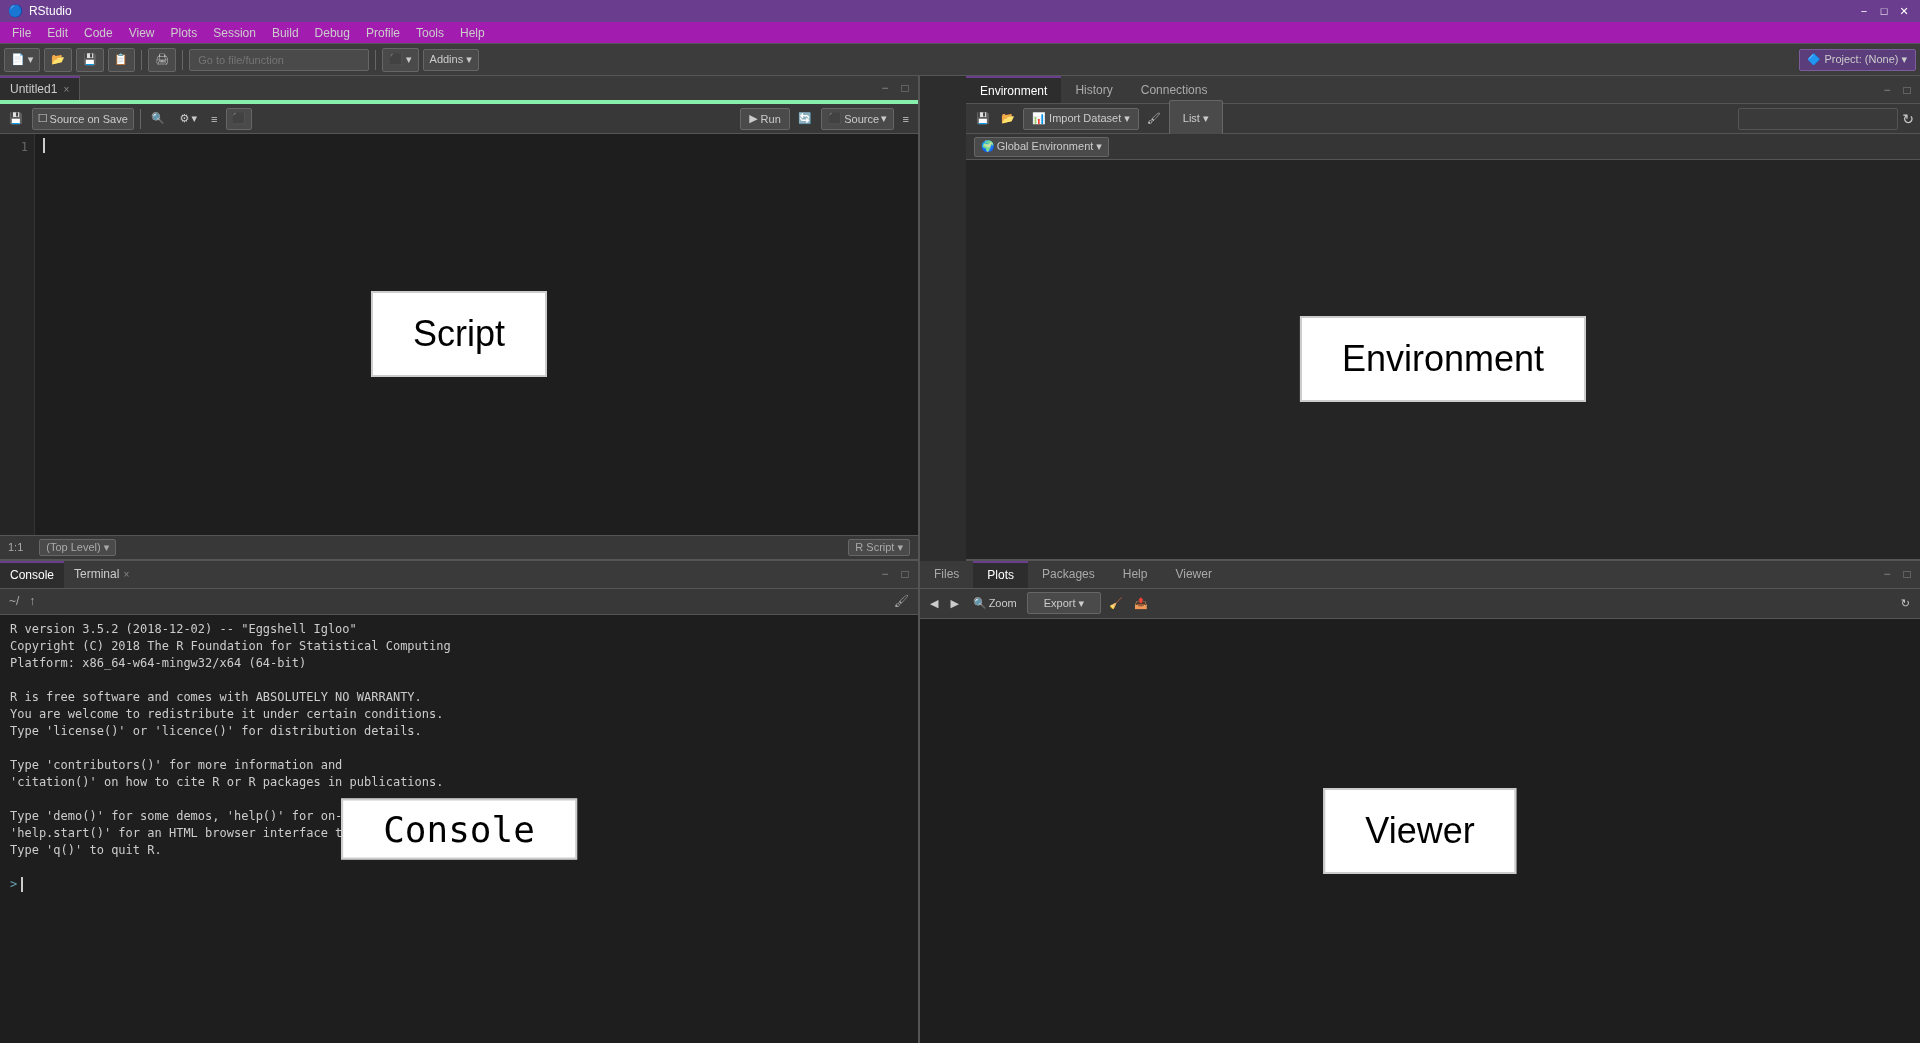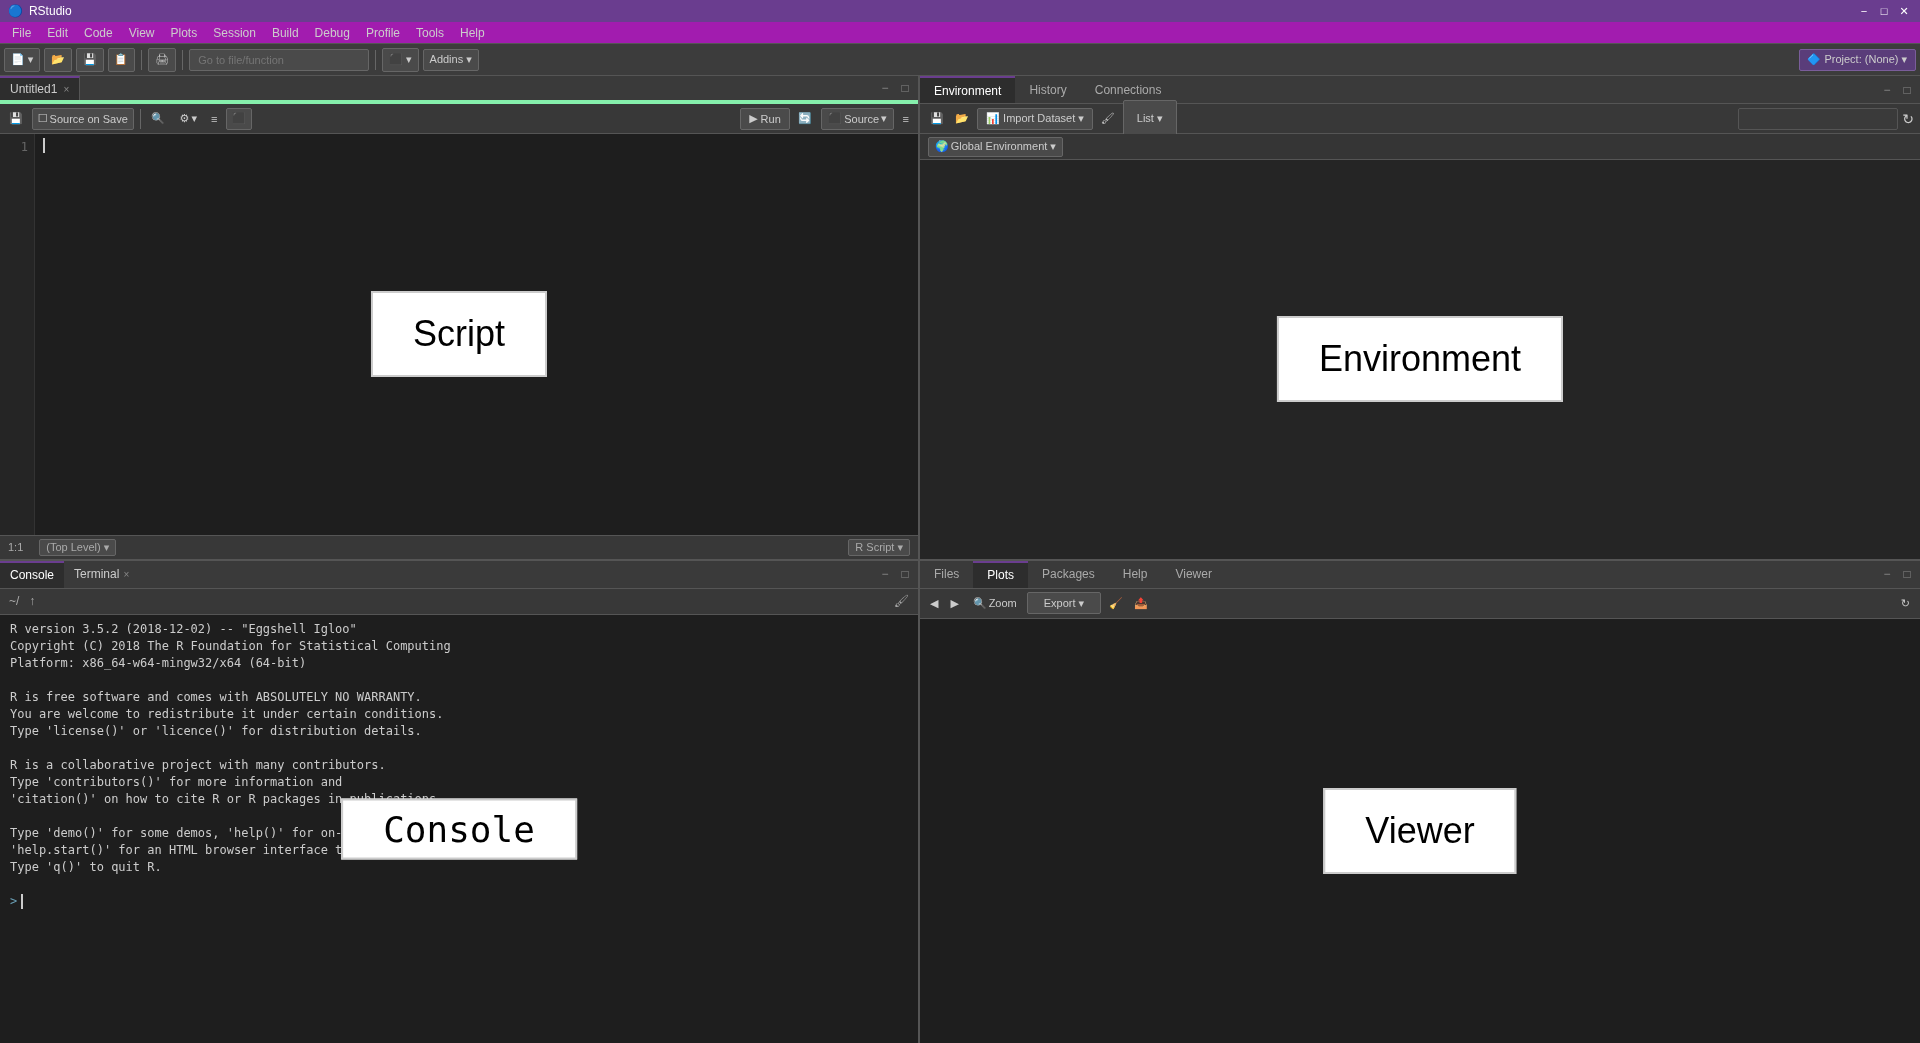--- a/index.html
+++ b/index.html
@@ -374,20 +374,21 @@
       flex-direction: column;
       flex: 1;
     }
 
     
     #env-panel {
       display: flex;
       flex-direction: column;
       flex: 1;
       border-bottom: 2px solid #555;
+      margin-left: 46px;
     }
 
     #env-tab-bar {
       height: 28px;
       background: #3a3a3a;
       display: flex;
       align-items: stretch;
       border-bottom: 1px solid #555;
     }
     .env-tab {
@@ -770,21 +771,20 @@
 
       <div id="console-area">
         <div class="console-text">R version 3.5.2 (2018-12-02) -- "Eggshell Igloo"</div>
         <div class="console-text">Copyright (C) 2018 The R Foundation for Statistical Computing</div>
         <div class="console-text">Platform: x86_64-w64-mingw32/x64 (64-bit)</div>
         <div>&nbsp;</div>
         <div class="console-text">R is free software and comes with ABSOLUTELY NO WARRANTY.</div>
         <div class="console-text">You are welcome to redistribute it under certain conditions.</div>
         <div class="console-text">Type 'license()' or 'licence()' for distribution details.</div>
         <div>&nbsp;</div>
-        <div class="console-text">R is a collaborative project with many contributors.</div>
         <div class="console-text">Type 'contributors()' for more information and</div>
         <div class="console-text">'citation()' on how to cite R or R packages in publications.</div>
         <div>&nbsp;</div>
         <div class="console-text">Type 'demo()' for some demos, 'help()' for on-line help, or</div>
         <div class="console-text">'help.start()' for an HTML browser interface to help.</div>
         <div class="console-text">Type 'q()' to quit R.</div>
         <div>&nbsp;</div>
         <div style="display:flex;align-items:center;gap:4px;">
           <span class="console-prompt">&gt;</span>
           <span class="cursor"></span>

